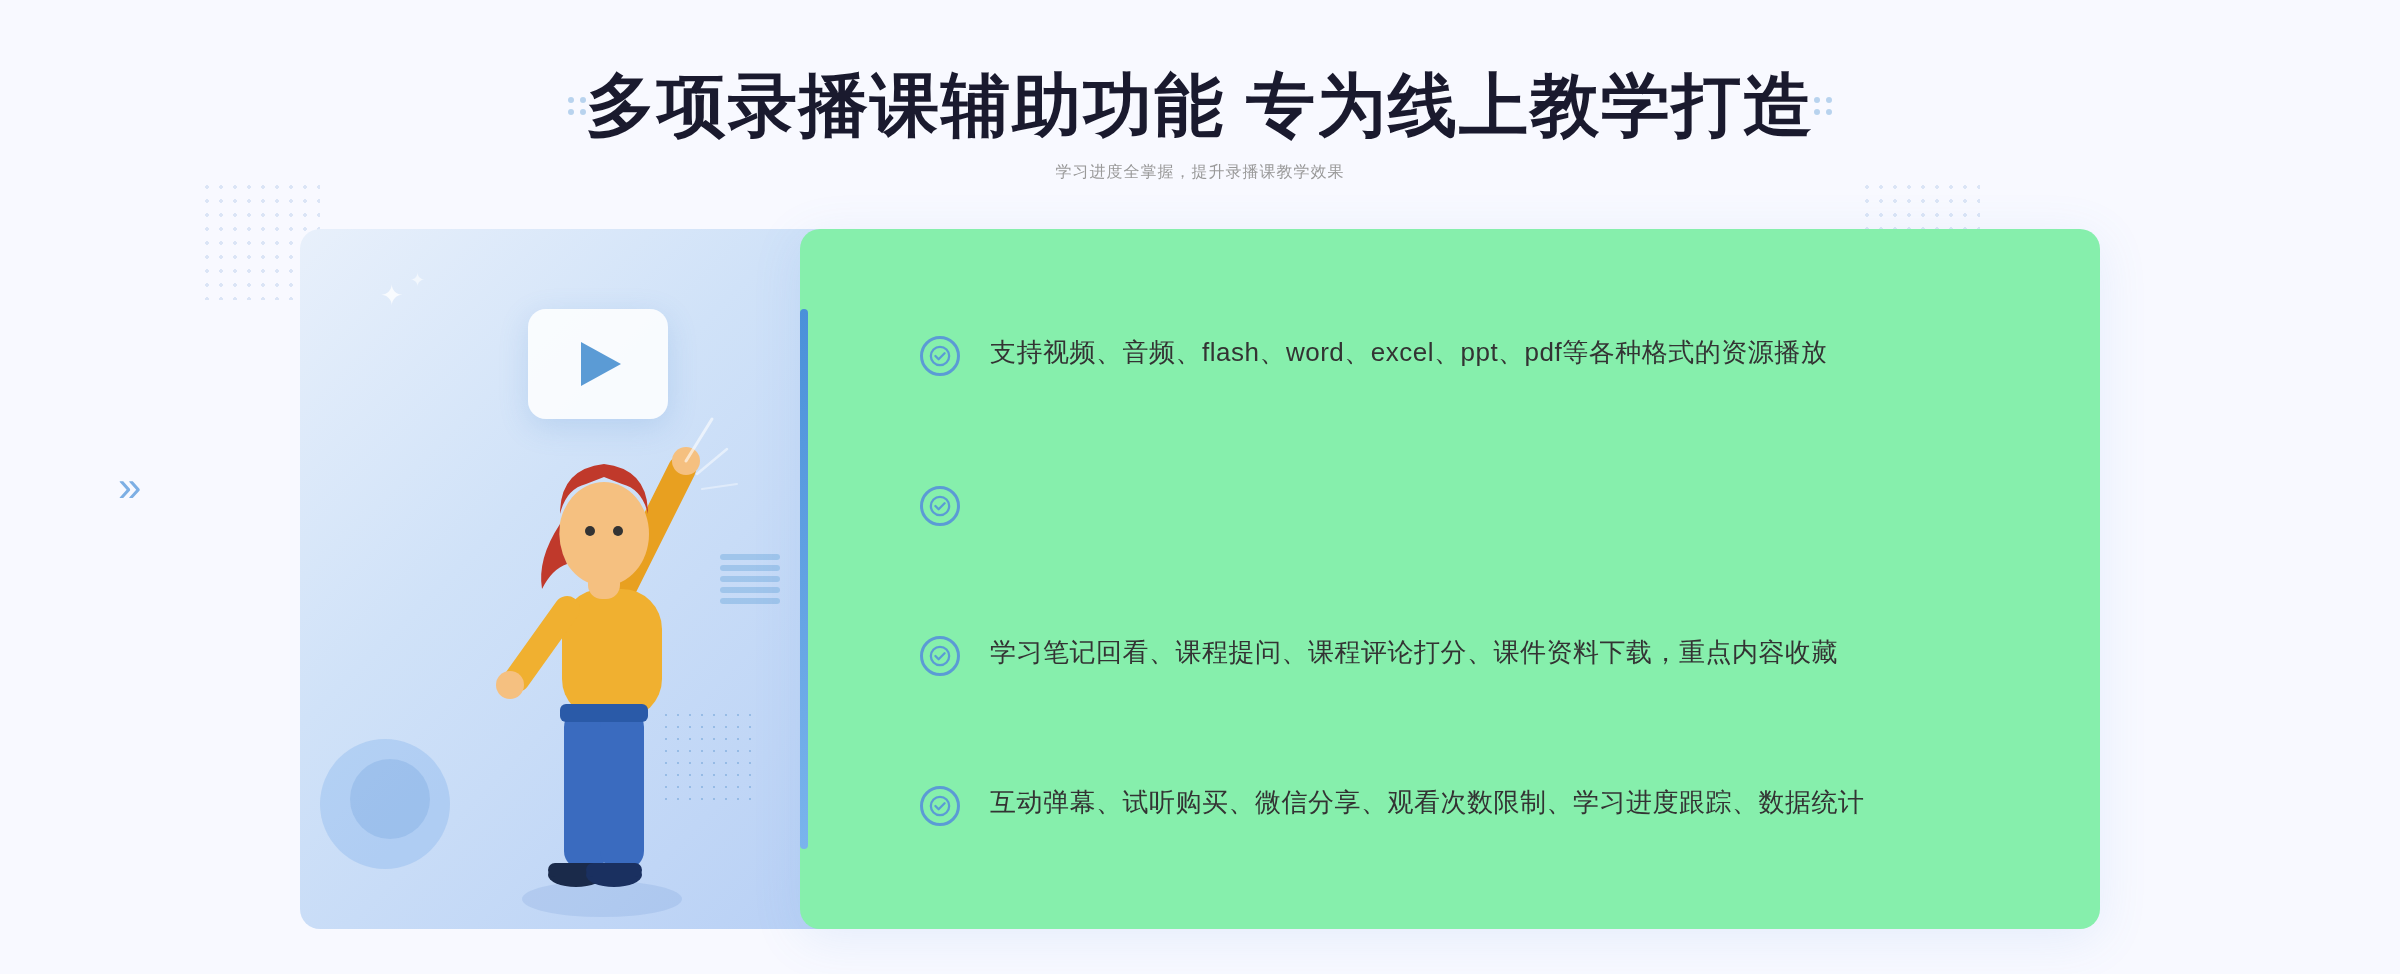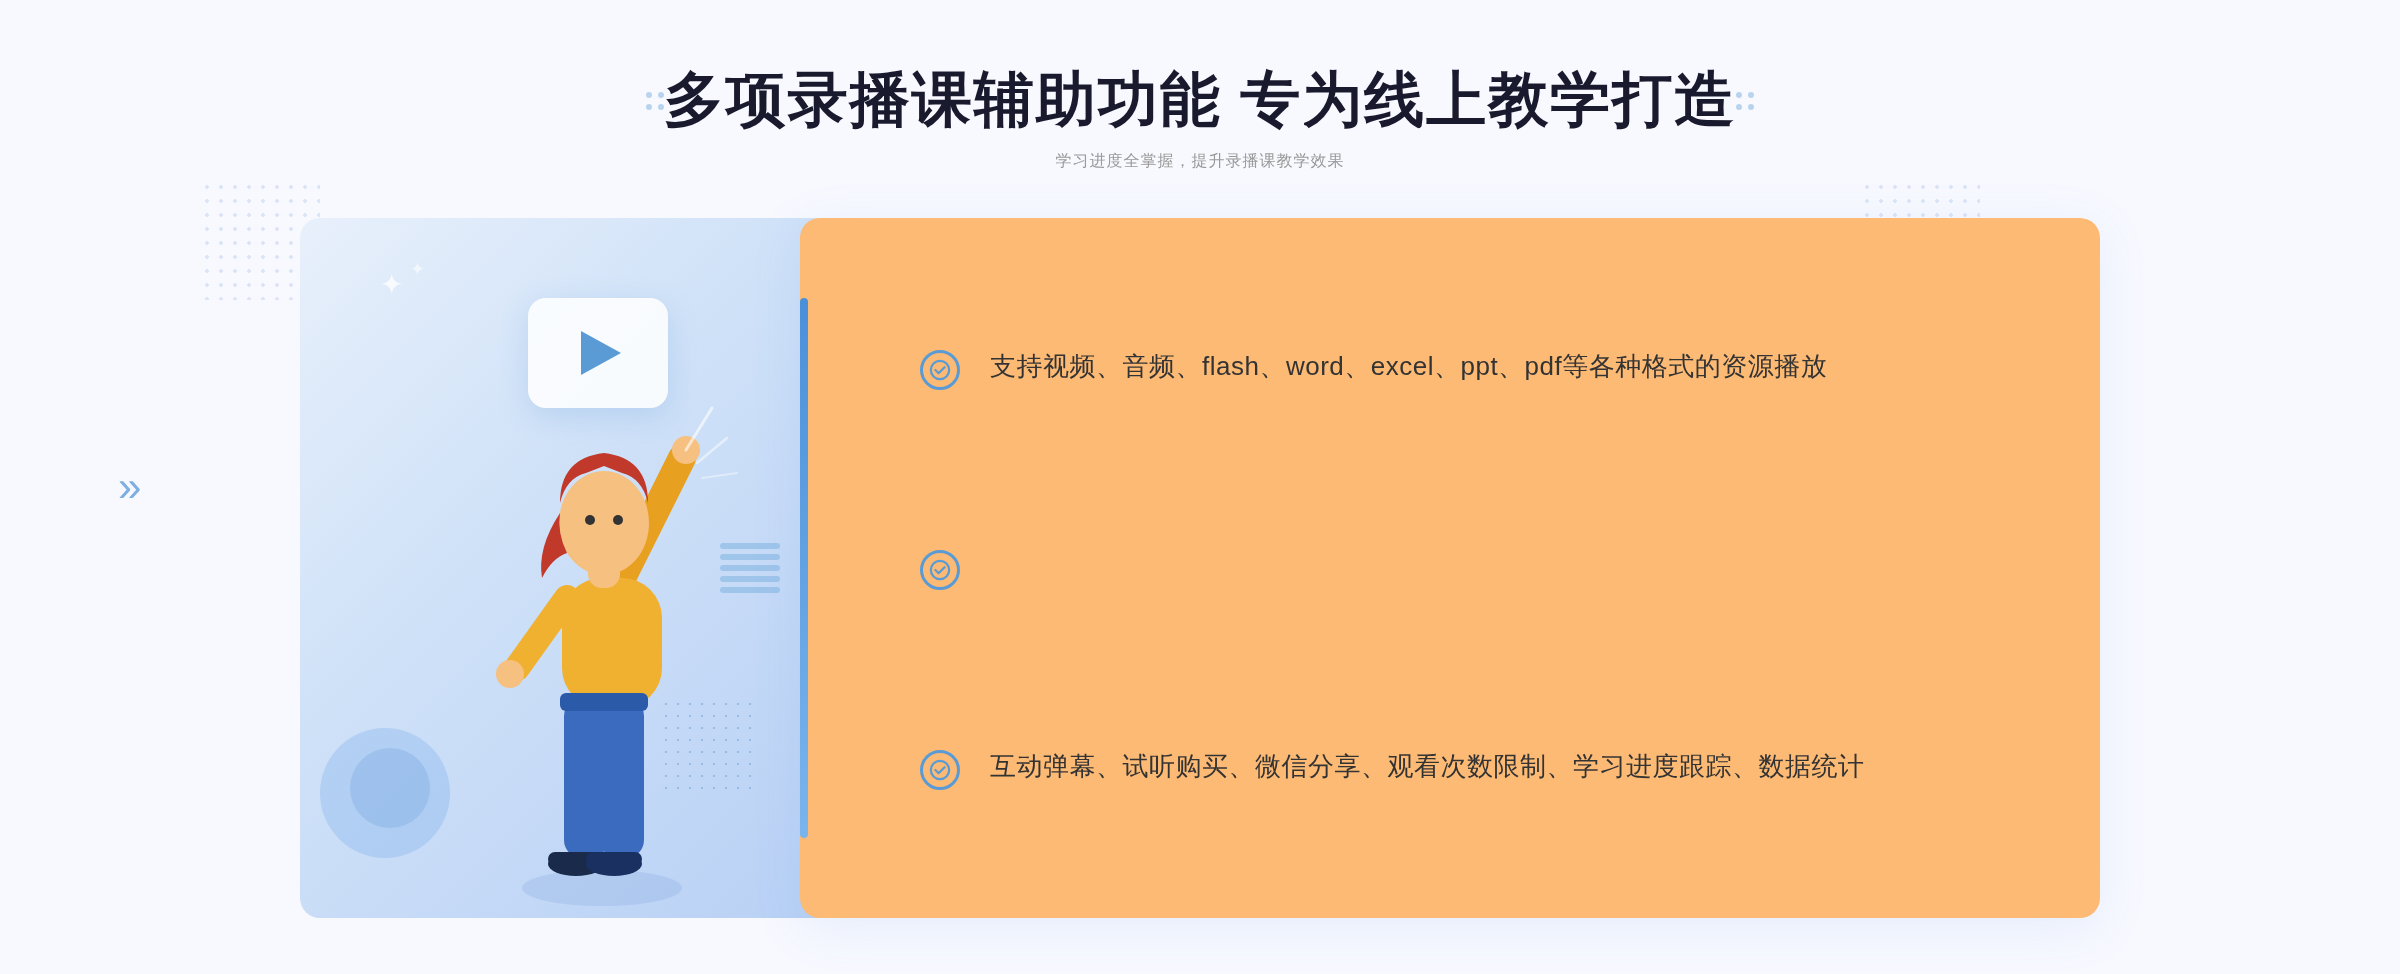--- a/index.html
+++ b/index.html
@@ -63,21 +63,21 @@
       line-height: 1;
     }
 
     .header {
       text-align: center;
       margin-bottom: 16px;
       position: relative;
     }
 
     .header-title {
-      font-size: 60px;
+      font-size: 69px;
       font-weight: 700;
       color: #1a1a2e;
       display: flex;
       align-items: center;
     }
 
     .header-title-text {
       letter-spacing: 2px;
     }
 
@@ -216,21 +216,21 @@
       bottom: 0;
       left: 50%;
       transform: translateX(-40%);
       width: 320px;
       height: 560px;
     }
 
     
     .features-panel {
       flex: 1;
-      background: #fdba74;
+      background: #86efac;
       border-radius: 20px;
       padding: 50px 80px 50px 120px;
       display: flex;
       flex-direction: column;
       justify-content: space-around;
       box-shadow: 0 10px 50px rgba(90, 150, 220, 0.12);
       position: relative;
       z-index: 2;
     }
 
@@ -404,20 +404,29 @@
 
       <div class="feature-item">
         <div class="check-icon">
           <svg viewBox="0 0 24 24" fill="none" xmlns="http://www.w3.org/2000/svg">
             <circle cx="12" cy="12" r="10" stroke="#5b9bd5" stroke-width="2.5"></circle>
             <polyline points="7,12 10.5,15.5 17,9" stroke="#5b9bd5" stroke-width="2.5" stroke-linecap="round" stroke-linejoin="round"></polyline>
           </svg>
         </div>
       </div>
 
+      <div class="feature-item">
+        <div class="check-icon">
+          <svg viewBox="0 0 24 24" fill="none" xmlns="http://www.w3.org/2000/svg">
+            <circle cx="12" cy="12" r="10" stroke="#5b9bd5" stroke-width="2.5"></circle>
+            <polyline points="7,12 10.5,15.5 17,9" stroke="#5b9bd5" stroke-width="2.5" stroke-linecap="round" stroke-linejoin="round"></polyline>
+          </svg>
+        </div>
+        <div class="feature-text">学习笔记回看、课程提问、课程评论打分、课件资料下载，重点内容收藏</div>
+      </div>
 
       <div class="feature-item">
         <div class="check-icon">
           <svg viewBox="0 0 24 24" fill="none" xmlns="http://www.w3.org/2000/svg">
             <circle cx="12" cy="12" r="10" stroke="#5b9bd5" stroke-width="2.5"></circle>
             <polyline points="7,12 10.5,15.5 17,9" stroke="#5b9bd5" stroke-width="2.5" stroke-linecap="round" stroke-linejoin="round"></polyline>
           </svg>
         </div>
         <div class="feature-text">互动弹幕、试听购买、微信分享、观看次数限制、学习进度跟踪、数据统计</div>
       </div>

